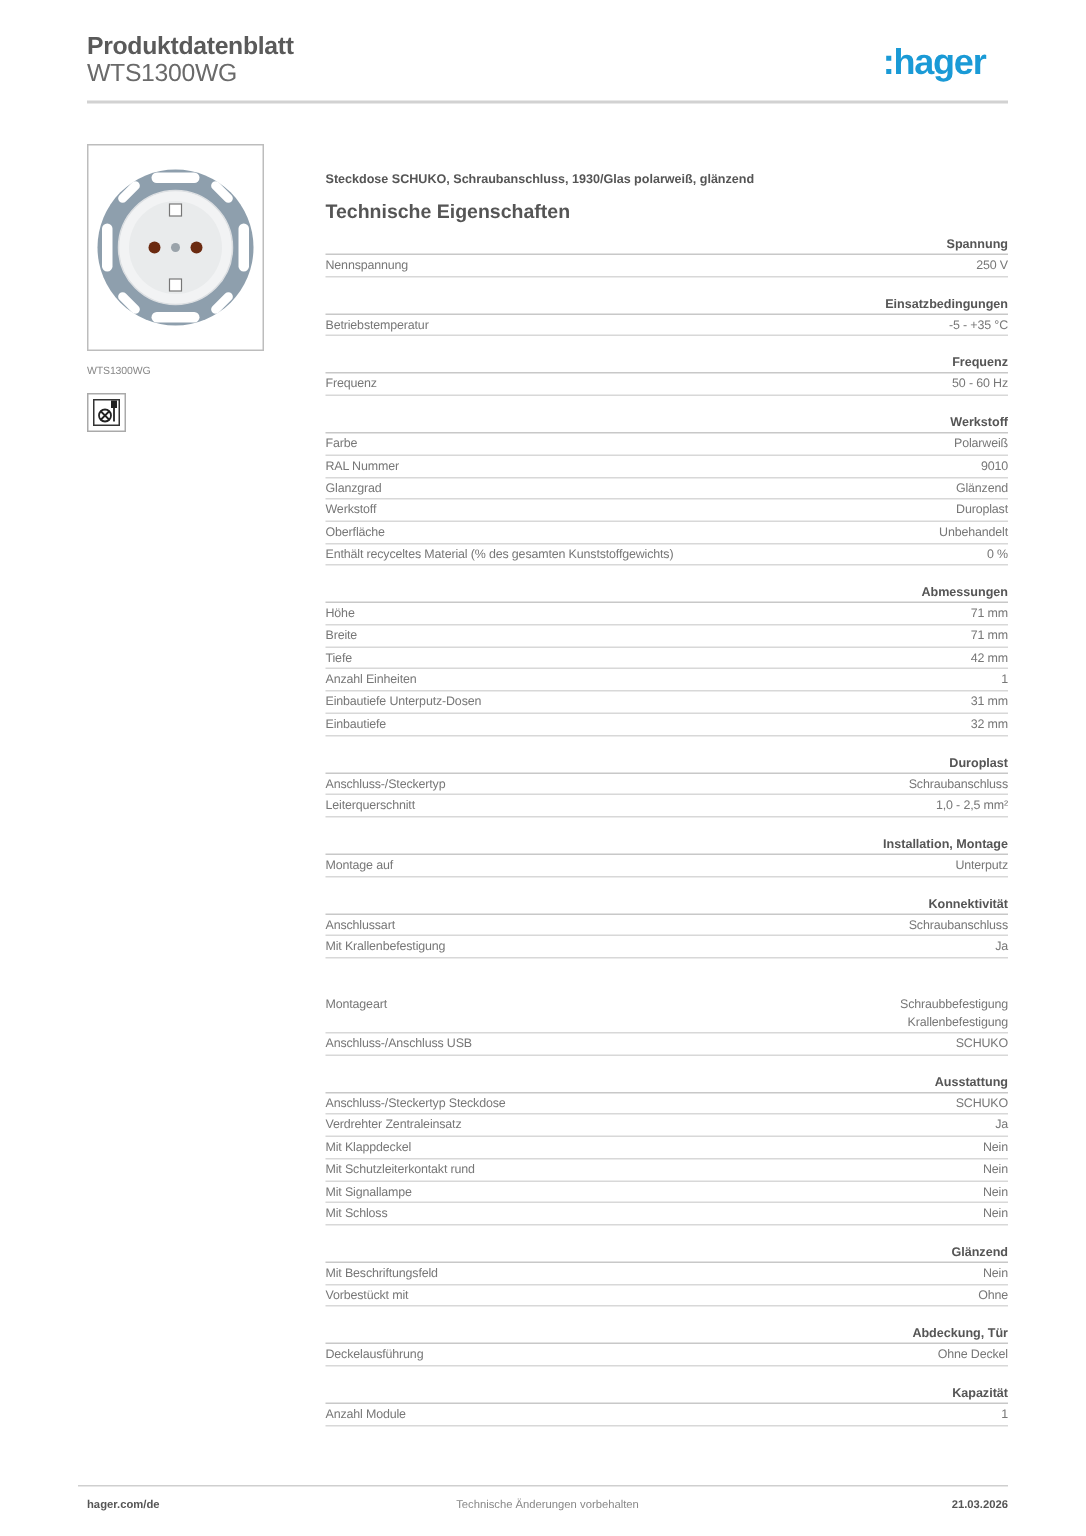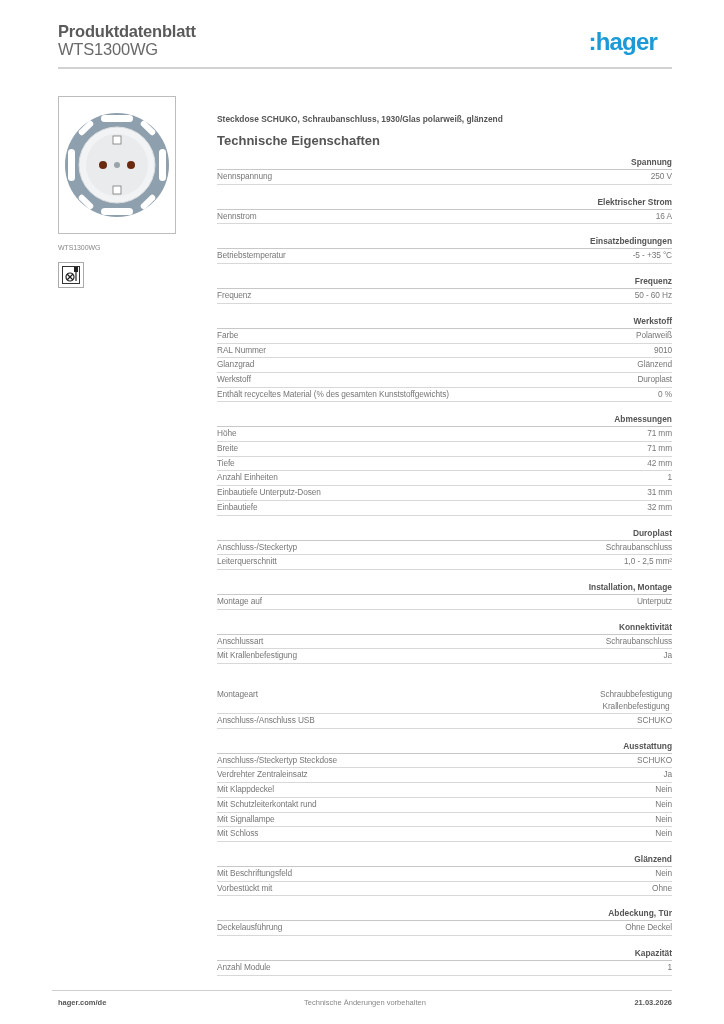--- a/index.html
+++ b/index.html
@@ -17,21 +17,21 @@
   .img-caption { font-size:7px; color:#888; margin-top:10px; letter-spacing:-0.1px; }
   .cert-icon { margin-top:11px; width:24px; height:24px; border:1px solid #aaa; position:relative; }
   .cert-icon svg { position:absolute; left:3px; top:3px; }
 
   .main { position:absolute; left:217px; top:96px; width:455px; }
   .product-desc { font-size:8.4px; font-weight:bold; color:#555; height:14px; line-height:12px;margin-top:17px; }
   .section-title { font-size:13px; font-weight:bold; color:#555; margin-top:6px; height:12px; }
   .group { margin-top:12px; }
   .group-title { font-size:8.4px; font-weight:bold; color:#555; line-height:10px; padding-bottom:2px; border-bottom:1.5px solid #c8c8c8;text-align:right; }
   .row { display:flex; justify-content:space-between; font-size:8.3px; color:#777; line-height:13.7px; border-bottom:1px solid #d8d8d8; letter-spacing:-0.1px; }
-  .row .val { text-align:center; white-space:pre-line; }
+  .row .val { text-align:right; white-space:pre-line; }
   .row.multi { line-height:11.5px; padding-top:1px; padding-bottom:1px;margin-top:24px; }
 
   .footer-rule { position:absolute; left:52px; top:990px; width:620px; height:1px; background:#cfcfcf; }
   .footer { position:absolute; left:58px; top:998px; width:614px; font-size:7.5px; }
   .footer .left-t { position:absolute; left:0; font-weight:bold; color:#555; }
   .footer .center-t { position:absolute; left:0; width:100%; text-align:center; color:#888; }
   .footer .right-t { position:absolute; right:0; font-weight:bold; color:#555; }
 </style>
 </head>
 <body>
@@ -89,27 +89,20 @@
   <div class="section-title">Technische Eigenschaften</div>
   <div id="groups">
       <div class="group">
         <div class="group-title">Spannung</div>
         <div class="row">
           <span class="lbl">Nennspannung</span>
           <span class="val">250 V</span>
         </div>
       </div>
       <div class="group">
-        <div class="group-title">Elektrischer Strom</div>
-        <div class="row">
-          <span class="lbl">Nennstrom</span>
-          <span class="val">16 A</span>
-        </div>
-      </div>
-      <div class="group">
         <div class="group-title">Einsatzbedingungen</div>
         <div class="row">
           <span class="lbl">Betriebstemperatur</span>
           <span class="val">-5 - +35 °C</span>
         </div>
       </div>
       <div class="group">
         <div class="group-title">Frequenz</div>
         <div class="row">
           <span class="lbl">Frequenz</span>
@@ -126,20 +119,24 @@
           <span class="lbl">RAL Nummer</span>
           <span class="val">9010</span>
         </div>
         <div class="row">
           <span class="lbl">Glanzgrad</span>
           <span class="val">Glänzend</span>
         </div>
         <div class="row">
           <span class="lbl">Werkstoff</span>
           <span class="val">Duroplast</span>
+        </div>
+        <div class="row">
+          <span class="lbl">Oberfläche</span>
+          <span class="val">Unbehandelt</span>
         </div>
         <div class="row">
           <span class="lbl">Enthält recyceltes Material (% des gesamten Kunststoffgewichts)</span>
           <span class="val">0 %</span>
         </div>
       </div>
       <div class="group">
         <div class="group-title">Abmessungen</div>
         <div class="row">
           <span class="lbl">Höhe</span>

